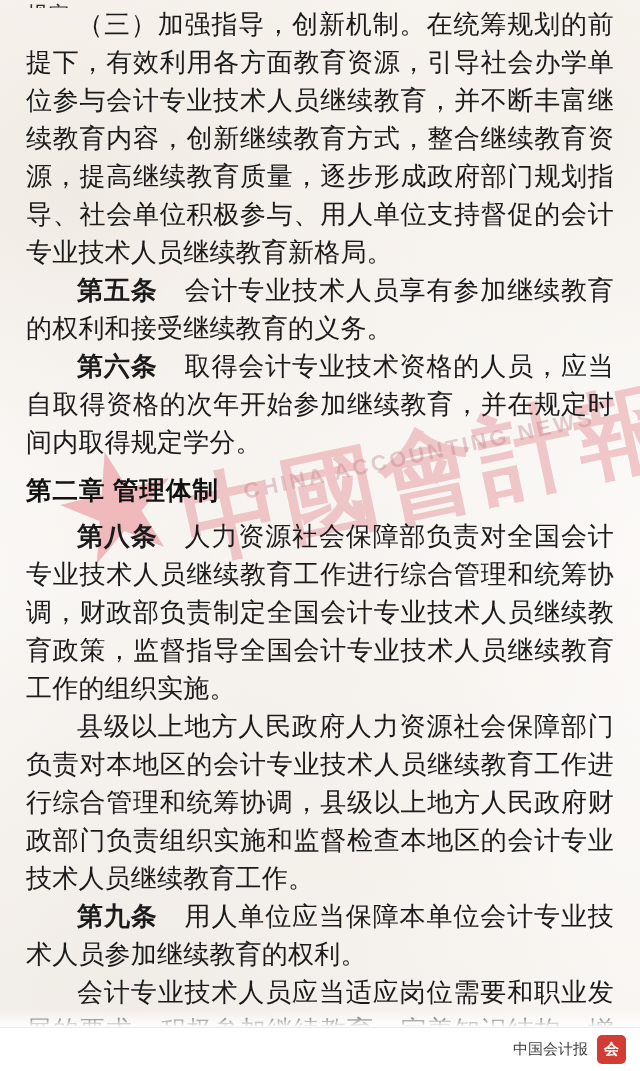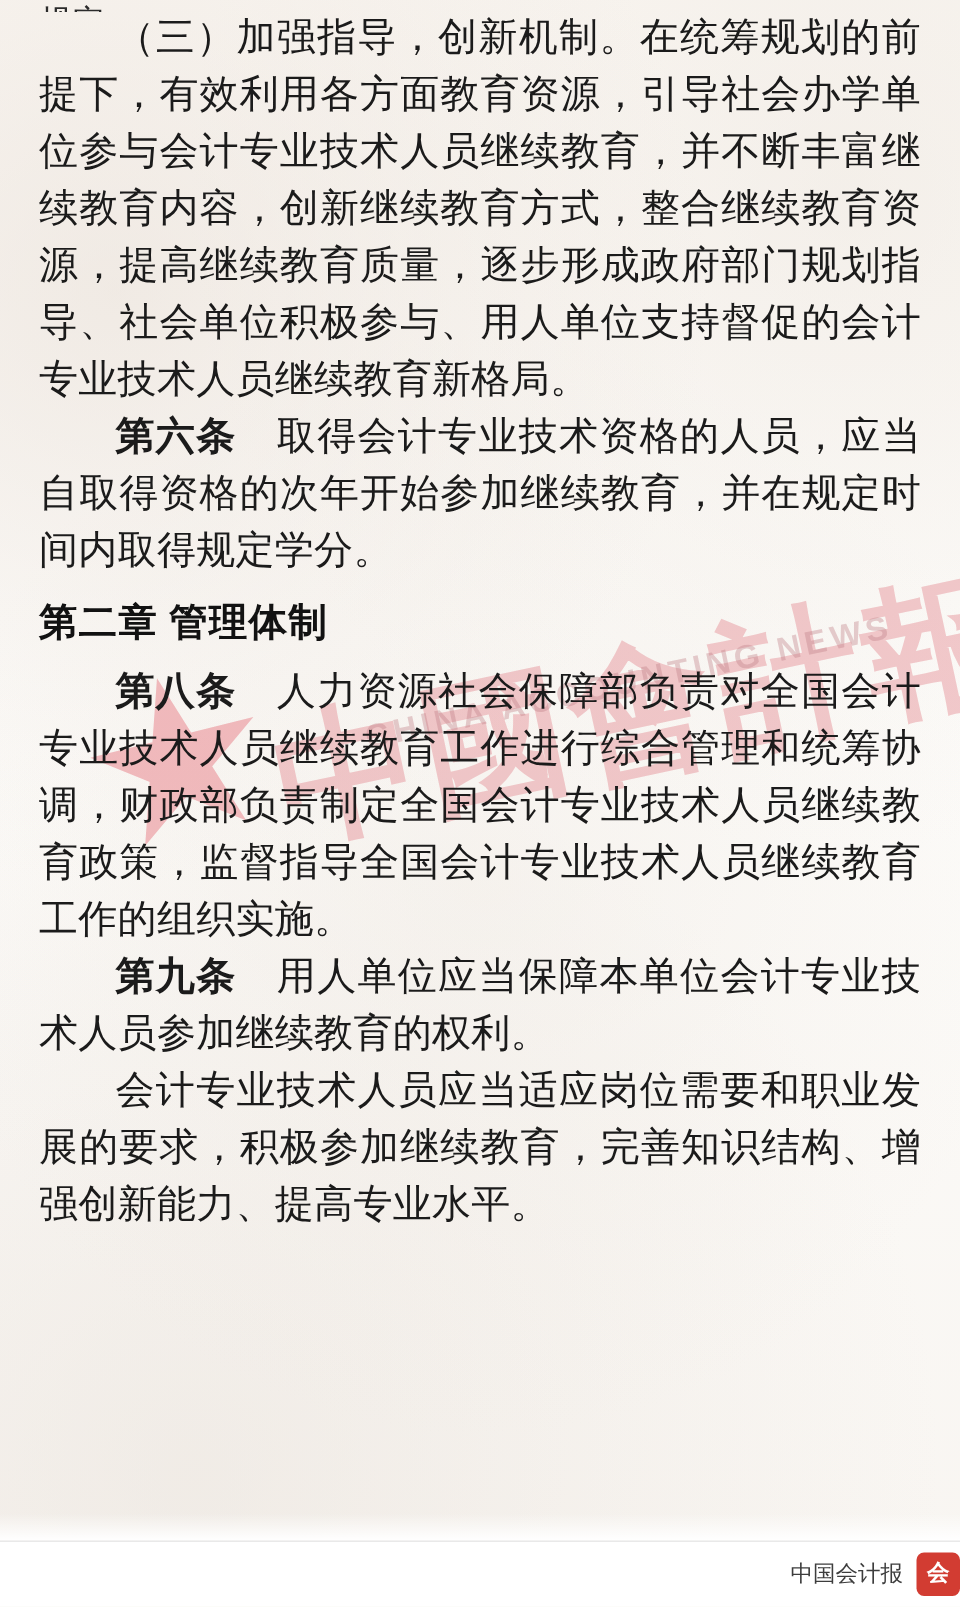--- a/index.html
+++ b/index.html
@@ -124,20 +124,21 @@
     position: absolute;
     left: 0;
     bottom: 0;
     width: 640px;
     height: 44px;
     background: #ffffff;
     border-top: 1px solid #e9e9e9;
     display: flex;
     align-items: center;
     justify-content: flex-end;
+    padding-right: 14px;
     box-sizing: border-box;
     z-index: 5;
   }
   .footer-label {
     font-size: 15px;
     color: #3d3d3d;
     margin-right: 9px;
     font-family: "Liberation Sans", sans-serif;
   }
   .footer-logo {
@@ -181,28 +182,30 @@
     <div class="wm-text">中國會計報</div>
     <div class="wm-text2">CHINA ACCOUNTING NEWS</div>
   </div>
 
   <div class="top-cut">规定</div>
 
   <div class="content">
 
     <p class="para indent"><span>（三）加强指导，创新机制。在统筹规划的前提下，有效利用各方面教育资源，引导社会办学单位参与会计专业技术人员继续教育，并不断丰富继续教育内容，创新继续教育方式，整合继续教育资源，提高继续教育质量，逐步形成政府部门规划指导、社会单位积极参与、用人单位支持督促的会计专业技术人员继续教育新格局。</span></p>
 
+    <p class="para indent"><span class="bold-lead">第五条</span><span>　会计专业技术人员享有参加继续教育的权利和接受继续教育的义务。</span></p>
 
     <p class="para indent"><span class="bold-lead">第六条</span><span>　取得会计专业技术资格的人员，应当自取得资格的次年开始参加继续教育，并在规定时间内取得规定学分。</span></p>
 
     <div class="chapter">第二章  管理体制</div>
 
 
     <p class="para indent"><span class="bold-lead">第八条</span><span>　人力资源社会保障部负责对全国会计专业技术人员继续教育工作进行综合管理和统筹协调，财政部负责制定全国会计专业技术人员继续教育政策，监督指导全国会计专业技术人员继续教育工作的组织实施。</span></p>
 
+    <p class="para indent"><span>县级以上地方人民政府人力资源社会保障部门负责对本地区的会计专业技术人员继续教育工作进行综合管理和统筹协调，县级以上地方人民政府财政部门负责组织实施和监督检查本地区的会计专业技术人员继续教育工作。</span></p>
 
     <p class="para indent"><span class="bold-lead">第九条</span><span>　用人单位应当保障本单位会计专业技术人员参加继续教育的权利。</span></p>
 
     <p class="para indent"><span>会计专业技术人员应当适应岗位需要和职业发展的要求，积极参加继续教育，完善知识结构、增强创新能力、提高专业水平。</span></p>
 
   </div>
 
   <div class="bottom-fade"></div>
 
   <div class="footer">

